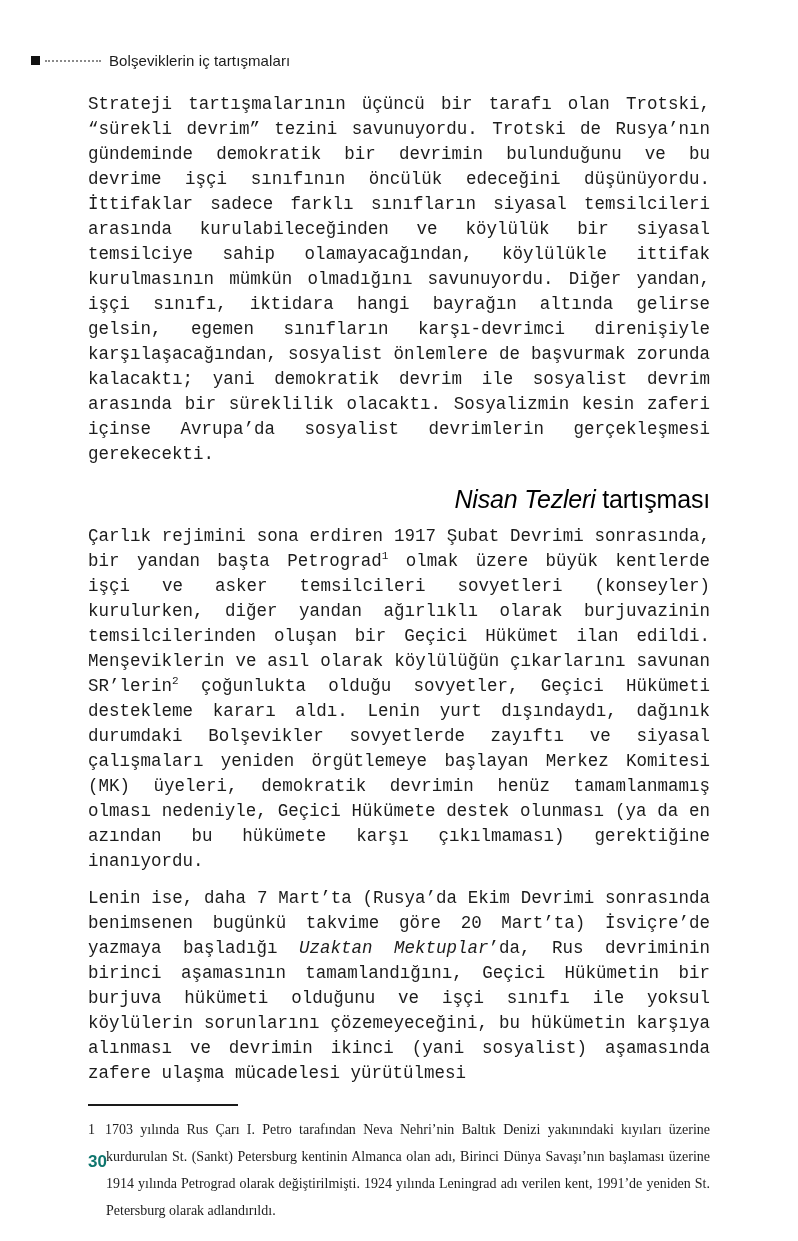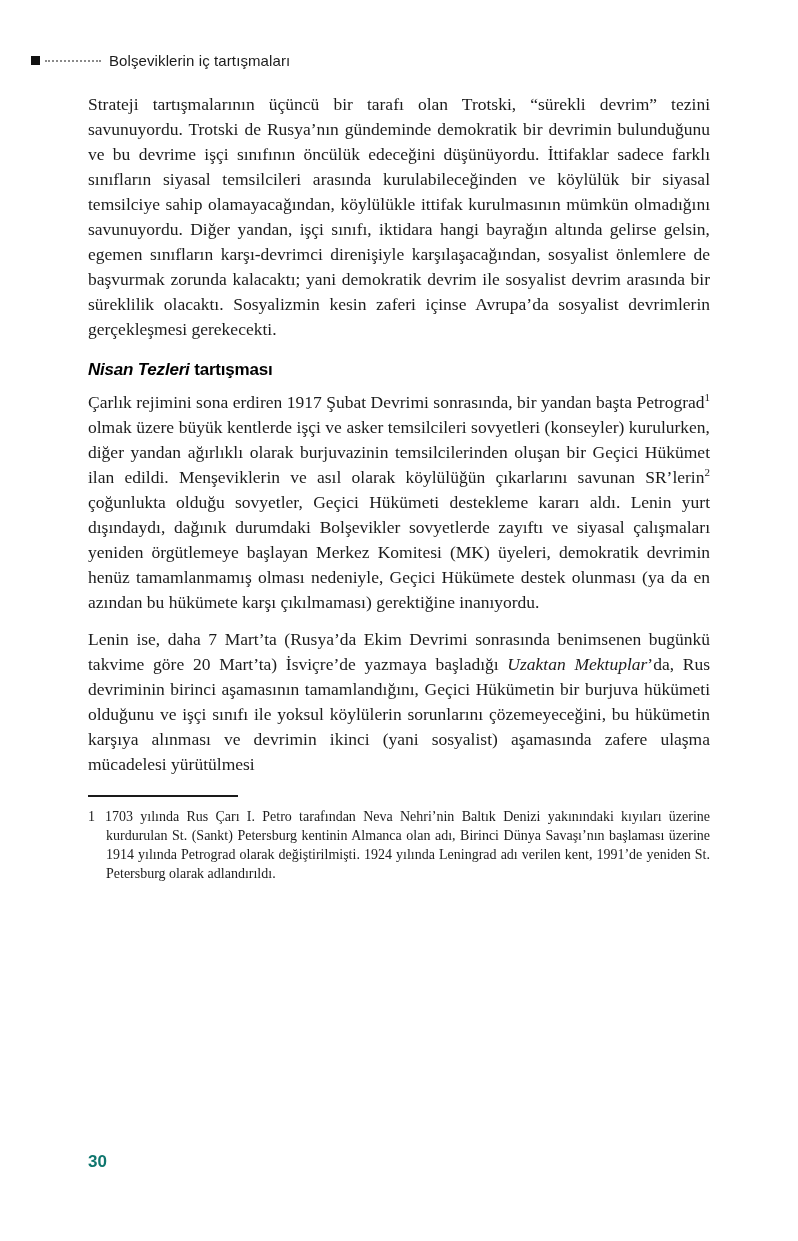--- a/index.html
+++ b/index.html
@@ -54,29 +54,31 @@
     left: 88px;
     width: 622px;
   }
   .body-para {
     margin: 0 0 12px 0;
     font-size: 17.5px;
     line-height: 25px;
     text-align: justify;
     text-justify: inter-word;
     hyphens: auto;
+    font-family: Liberation Mono, monospace;
     -webkit-hyphens: auto;
   }
   .section-heading {
     margin: 18px 0 10px 0;
     font-family: "Liberation Sans", sans-serif;
-    font-size: 17px;
-    font-weight: 700;
+    font-size: 25px;
+    font-weight: 400;
     color: #000;
     letter-spacing: -0.2px;
+    text-align: right;
   }
   .section-heading em {
     font-style: italic;
   }
   .fn-ref {
     font-size: 11px;
     line-height: 0;
     vertical-align: super;
   }
   .book-title {
@@ -84,21 +86,21 @@
   }
   
   .footnote-sep {
     width: 150px;
     height: 0;
     border-top: 2px solid #1a1a1a;
     margin: 18px 0 10px 0;
   }
   .footnote {
     font-size: 14px;
-    line-height: 19px;
+    line-height: 27px;
     text-align: justify;
     margin: 0 0 9px 0;
     padding-left: 18px;
     text-indent: -18px;
     hyphens: auto;
     -webkit-hyphens: auto;
   }
   .fn-num {
     margin-right: 10px;
   }

